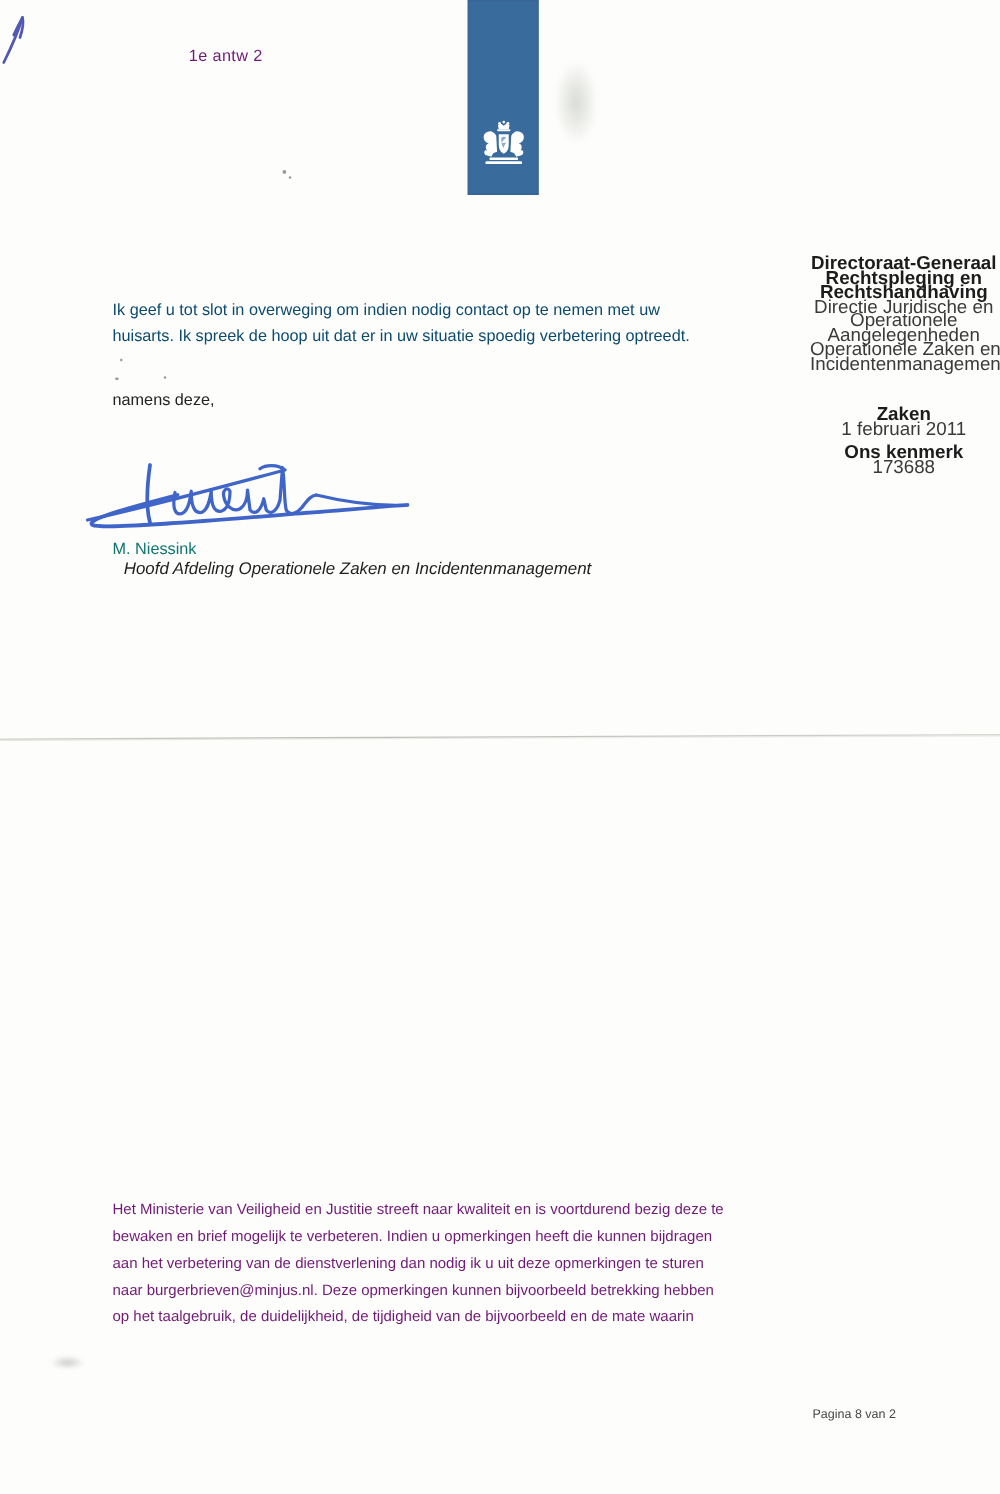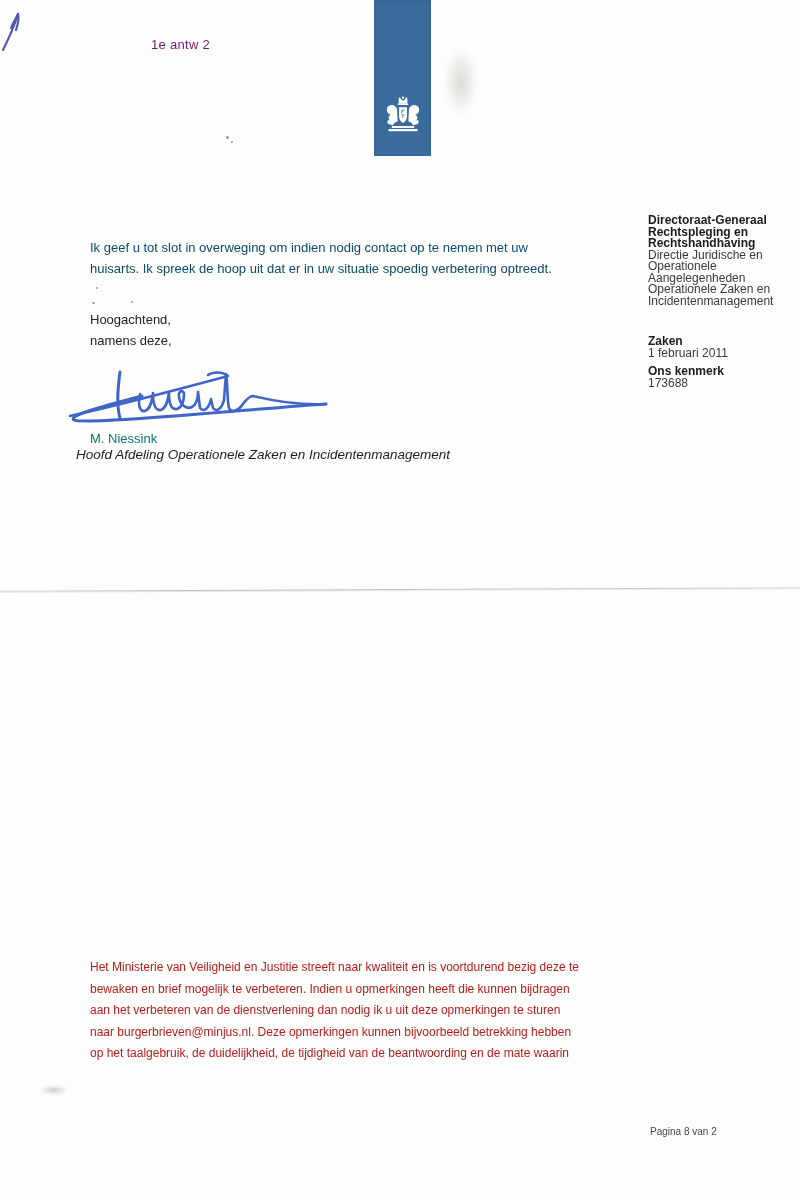--- a/index.html
+++ b/index.html
@@ -31,42 +31,42 @@
           background:radial-gradient(closest-side,rgba(120,120,120,.4),rgba(120,120,120,0));
           filter:blur(1.5px);}
   .dot{width:3px;height:3px;border-radius:50%;background:rgba(70,70,70,.55);}
   #dot-1{left:226px;top:136px;}
   #dot-2{left:231px;top:141px;width:2px;height:2px;}
   #dot-3{left:92px;top:302px;width:3px;height:2px;}
   #dot-4{left:131px;top:301px;width:2px;height:2px;}
   #dot-5{left:96px;top:287px;width:2px;height:2px;}
 
   
-  #sender{left:648px;top:215px;width:150px;font-size:12px;line-height:11.5px;color:#3a3a3a;}
+  #sender{left:648px;top:205px;width:150px;font-size:15px;line-height:11.5px;color:#3a3a3a;text-align:center;}
   #sender .b{font-weight:bold;color:#1c1c1c;}
   #sender .gap-lg{margin-top:29px;}
   #sender .gap-sm{margin-top:7px;}
 
   
   #body-par{left:90px;top:237px;font-size:13px;line-height:21px;color:#0c4a6e;}
   #closing{left:90px;top:309px;font-size:13px;line-height:21px;color:#232323;}
   .nowrap{white-space:nowrap;}
 
   #signature{left:56px;top:364px;width:288px;height:66px;}
 
   #signer-name{left:90px;top:431px;font-size:13px;color:#0f766e;}
-  #signer-title{left:76px;top:447px;font-size:13.5px;font-style:italic;color:#1f1f1f;}
+  #signer-title{left:99px;top:447px;font-size:13.5px;font-style:italic;color:#1f1f1f;}
 
   
   #crease{left:0;top:589px;width:800px;height:3px;transform:rotate(-.25deg);}
   #crease .l1{height:1px;background:linear-gradient(90deg,#cfcfca,#bdbdb8 30%,#c9c9c4 70%,#d6d6d1);}
   #crease .l2{height:1px;background:linear-gradient(90deg,rgba(210,210,205,.6),rgba(190,190,185,.25) 60%,rgba(210,210,205,.5));}
 
   
-  #footer-note{left:90px;top:957px;font-size:12px;line-height:21.5px;color:#b91c1c;}
+  #footer-note{left:90px;top:957px;font-size:12px;line-height:21.5px;color:#701a75;}
 
   #page-number{left:650px;top:1126px;font-size:10px;color:#474747;}
 </style>
 </head>
 <body>
 
 <svg id="pen-tick" class="abs" viewBox="0 0 30 46" fill="none" stroke="#5358b2" stroke-width="2.2" stroke-linecap="round" stroke-linejoin="round">
   <path d="M3 44 C8 34 13 24 18 8"></path>
   <path d="M11 22 C14 15 17 10 18 8 C19 12 18 18 16 24"></path>
 </svg>
@@ -119,21 +119,20 @@
   <div class="b gap-sm">Ons kenmerk</div>
   <div>173688</div>
 </div>
 
 <div id="body-par" class="abs">
   <div class="nowrap">Ik geef u tot slot in overweging om indien nodig contact op te nemen met uw</div>
   <div class="nowrap">huisarts. Ik spreek de hoop uit dat er in uw situatie spoedig verbetering optreedt.</div>
 </div>
 
 <div id="closing" class="abs">
-  <div class="nowrap">Hoogachtend,</div>
   <div class="nowrap">namens deze,</div>
 </div>
 
 <svg id="signature" class="abs" viewBox="0 0 288 66" fill="none" stroke="#4065c9" stroke-width="2.6" stroke-linecap="round" stroke-linejoin="round">
   <path d="M86 32 C40 44 12 52 18 56 C26 60 120 52 180 47 C220 44 252 41 270 40" stroke-width="3"></path>
   <path d="M14 52 C60 42 120 26 172 12 C166 7 156 8 152 11"></path>
   <path d="M64 8 C62 22 60 40 64 54" stroke-width="3"></path>
   <path d="M84 30 C82 40 83 48 89 47 C95 45 96 35 97 29 C97 37 98 47 105 46 C111 44 112 34 113 29 C113 37 114 46 121 45 C127 43 128 34 128 29 C126 25 122 28 123 33 C124 40 130 46 136 43 C141 40 142 32 142 28 L144 44 C148 49 153 44 155 35 L157 44 C161 49 166 44 168 36 L170 10 C172 22 171 36 173 44 C176 50 183 46 187 40 C190 36 193 32 197 32"></path>
   <path d="M197 32 C222 38 248 41 270 40"></path>
 </svg>
@@ -142,18 +141,18 @@
 <div id="signer-title" class="abs nowrap">Hoofd Afdeling Operationele Zaken en Incidentenmanagement</div>
 
 <div id="crease" class="abs">
   <div class="l1"></div>
     <div class="l2"></div>
 </div>
 
 <div id="footer-note" class="abs">
   <div class="nowrap">Het Ministerie van Veiligheid en Justitie streeft naar kwaliteit en is voortdurend bezig deze te</div>
   <div class="nowrap">bewaken en brief mogelijk te verbeteren. Indien u opmerkingen heeft die kunnen bijdragen</div>
-  <div class="nowrap">aan het verbeteren van de dienstverlening dan nodig ik u uit deze opmerkingen te sturen</div>
+  <div class="nowrap">aan het verbetering van de dienstverlening dan nodig ik u uit deze opmerkingen te sturen</div>
   <div class="nowrap">naar burgerbrieven@minjus.nl. Deze opmerkingen kunnen bijvoorbeeld betrekking hebben</div>
-  <div class="nowrap">op het taalgebruik, de duidelijkheid, de tijdigheid van de beantwoording en de mate waarin</div>
+  <div class="nowrap">op het taalgebruik, de duidelijkheid, de tijdigheid van de bijvoorbeeld en de mate waarin</div>
 </div>
 
 <div id="page-number" class="abs nowrap">Pagina 8 van 2</div>
 
 </body></html>

